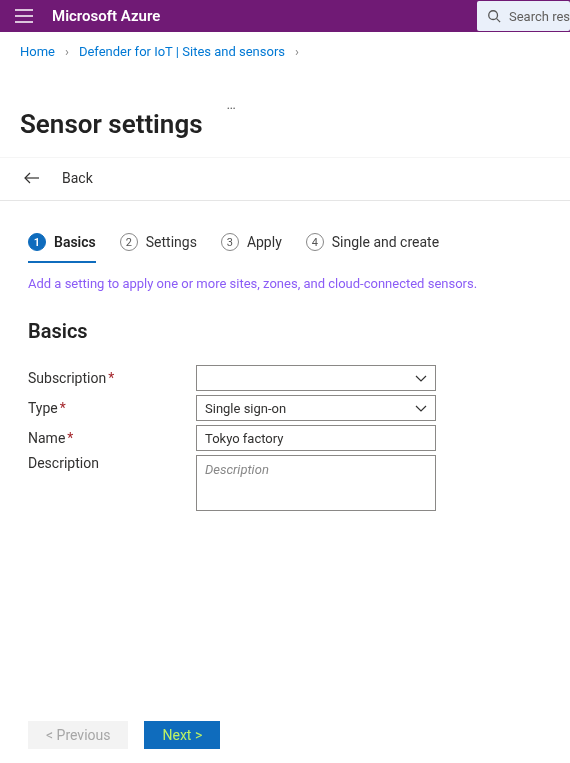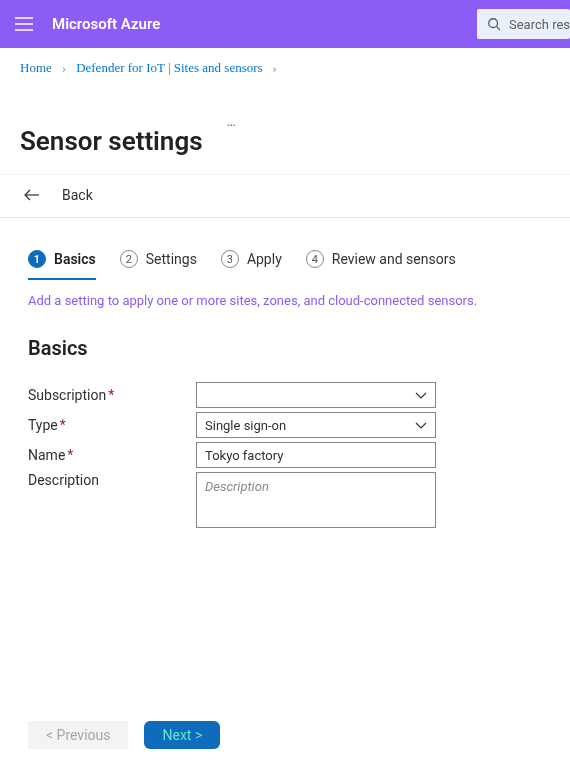--- a/index.html
+++ b/index.html
@@ -8,22 +8,22 @@
       font-size: 13px;
       color: #323130;
       background: #ffffff;
       width: 570px;
       height: 763px;
       overflow: hidden;
       position: relative;
     }
     
     .topbar {
-      background: #8b5cf6;
-      height: 48px;
+      background: #701a75;
+      height: 32px;
       display: flex;
       align-items: center;
       color: #fff;
       padding: 0 0 0 0;
     }
     .hamburger {
       width: 48px;
       height: 40px;
       display: flex;
       align-items: center;
@@ -52,21 +52,20 @@
     .searchbox svg { stroke: #555; flex-shrink: 0; }
     .searchbox span { margin-left: 8px; font-size: 13px; color: #605e5c; }
 
     
     .breadcrumb {
       display: flex;
       align-items: center;
       gap: 10px;
       padding: 12px 20px 4px 20px;
       font-size: 13px;
-      font-family: Liberation Serif, serif;
     }
     .breadcrumb a { color: #0078d4; text-decoration: none; }
     .breadcrumb .chev { color: #888; }
 
     
     .page-title-row {
       display: flex;
       align-items: center;
       padding: 6px 20px 18px 20px;
     }
@@ -213,22 +212,21 @@
       padding: 0 18px;
       border: none;
       cursor: pointer;
     }
     .btn-secondary {
       background: #f3f3f3;
       color: #a6a6a6;
     }
     .btn-primary {
       background: #0f6cbd;
-      color: #5eead4;
-      border-radius: 6px;
+      color: #bef264;
     }
   </style>
 </head>
 <body>
 
 <div class="topbar">
   <div class="hamburger">
     <svg width="18" height="14" viewBox="0 0 18 14" fill="none" stroke-width="1.5">
       <line x1="0" y1="1" x2="18" y2="1"></line>
       <line x1="0" y1="7" x2="18" y2="7"></line>
@@ -276,21 +274,21 @@
     <div class="step">
       <span class="circle">2</span>
       <span class="label">Settings</span>
     </div>
     <div class="step">
       <span class="circle">3</span>
       <span class="label">Apply</span>
     </div>
     <div class="step">
       <span class="circle">4</span>
-      <span class="label">Review and sensors</span>
+      <span class="label">Single and create</span>
     </div>
   </div>
 
   <p class="step-desc">Add a setting to apply one or more sites, zones, and cloud-connected sensors.</p>
 
   <h2 class="section-heading">Basics</h2>
 
   <div class="form">
 
     <div class="form-row">

